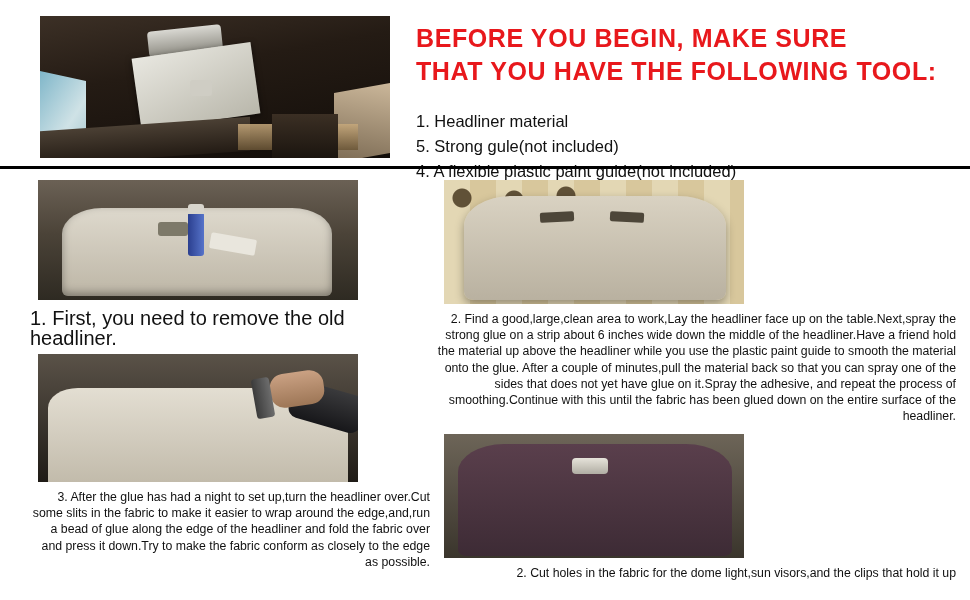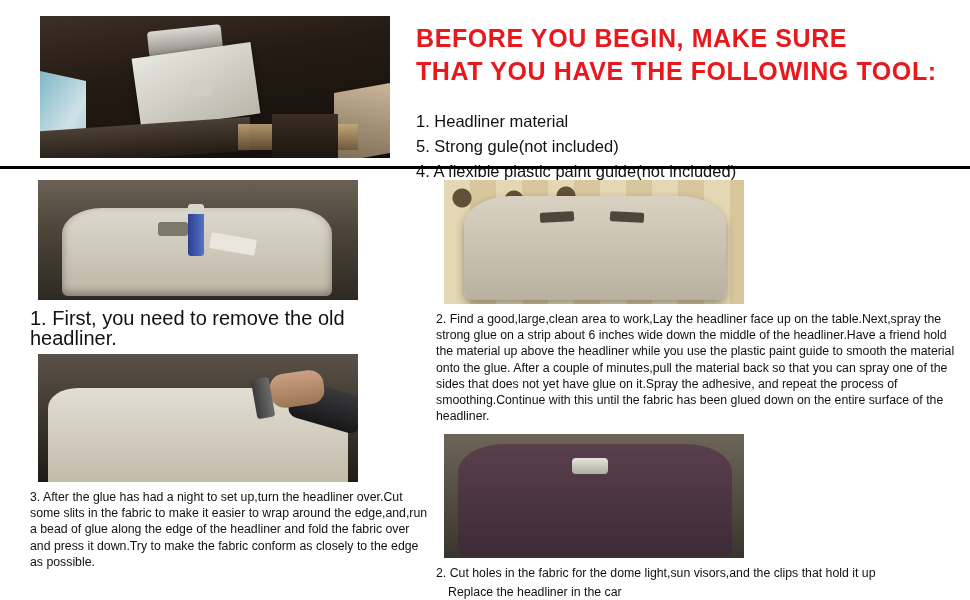--- a/index.html
+++ b/index.html
@@ -197,21 +197,21 @@
   
   .p4 { width: 300px; height: 124px; margin-left: 8px; }
   .p4-bg { position:absolute; inset:0; background: linear-gradient(180deg,#6d6558,#3a352c); }
   .p4-liner {
     position:absolute; left: 14px; top: 10px; width: 274px; height: 112px;
     background: linear-gradient(180deg,#5a3f4c,#3d2b35);
     border-radius: 46px 46px 8px 8px / 28px 28px 6px 6px;
   }
   .p4-dome { position:absolute; left: 128px; top: 24px; width: 36px; height: 16px; background: linear-gradient(180deg,#e6e3da,#b0ada3); border-radius: 4px; }
 
-  .cap-block { margin-top: 7px; }
+  .cap-block { margin-top: 7px; text-align: right; }
 </style>
 </head>
 <body>
 
 <div class="page">
 
   <div class="header">
 
     <div class="header-photo">
       <div class="hp-roof"></div>
@@ -278,18 +278,17 @@
       <div class="caption small cap-block">2. Find a good,large,clean area to work,Lay the headliner face up on the table.Next,spray the strong glue on a strip about 6 inches wide down the middle of the headliner.Have a friend hold the material up above the headliner while you use the plastic paint guide to smooth the material onto the glue. After a couple of minutes,pull the material back so that you can spray one of the sides that does not yet have glue on it.Spray the adhesive, and repeat the process of smoothing.Continue with this until the fabric has been glued down on the entire surface of the headliner.</div>
     </div>
 
     <div class="step" style="margin-top:10px;">
       <div class="photo p4">
         <div class="p4-bg"></div>
         <div class="p4-liner"></div>
         <div class="p4-dome"></div>
       </div>
       <div class="caption small cap-block">2. Cut holes in the fabric for the dome light,sun visors,and the clips that hold it up</div>
-      <div class="caption small" style="margin-top:2px; padding-left:12px;">Replace the headliner in the car</div>
     </div>
 
   </div>
 
 </div>
 
 </body></html>

